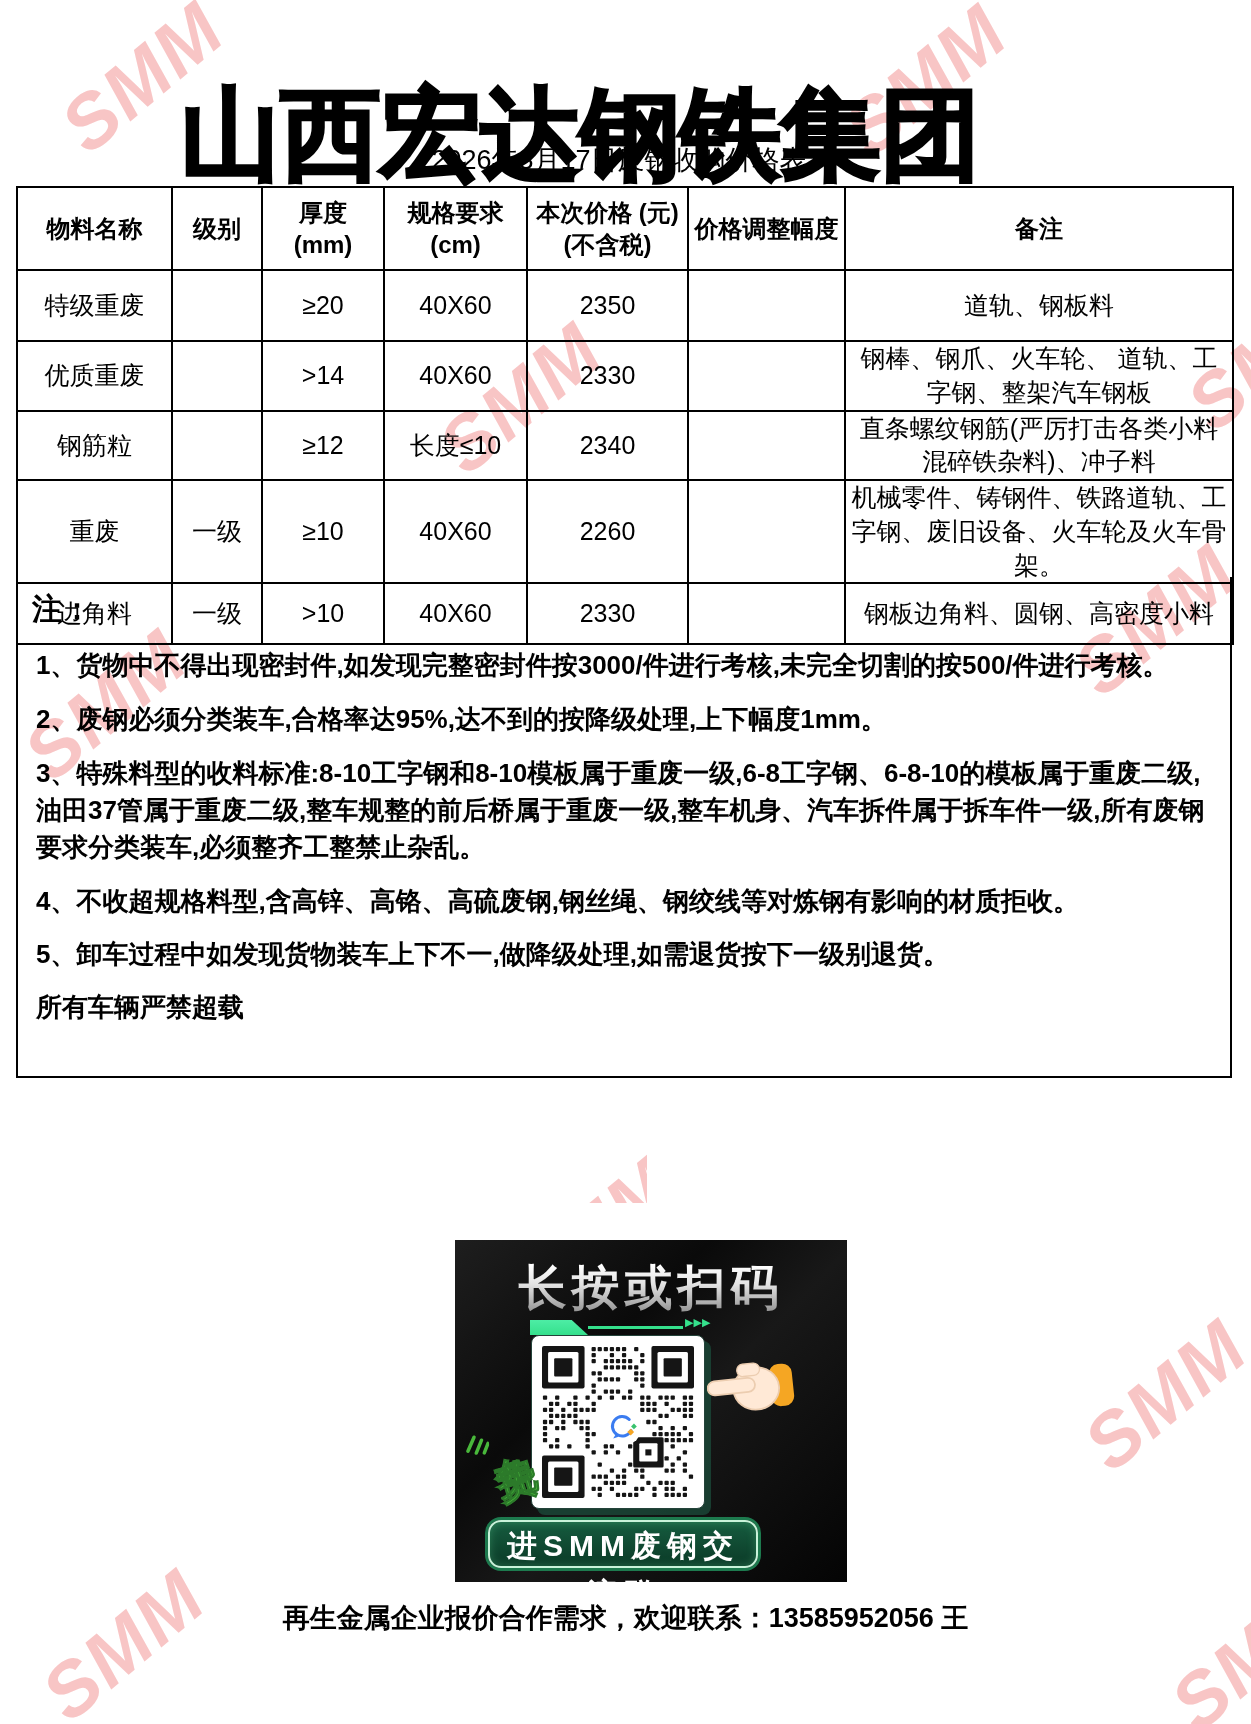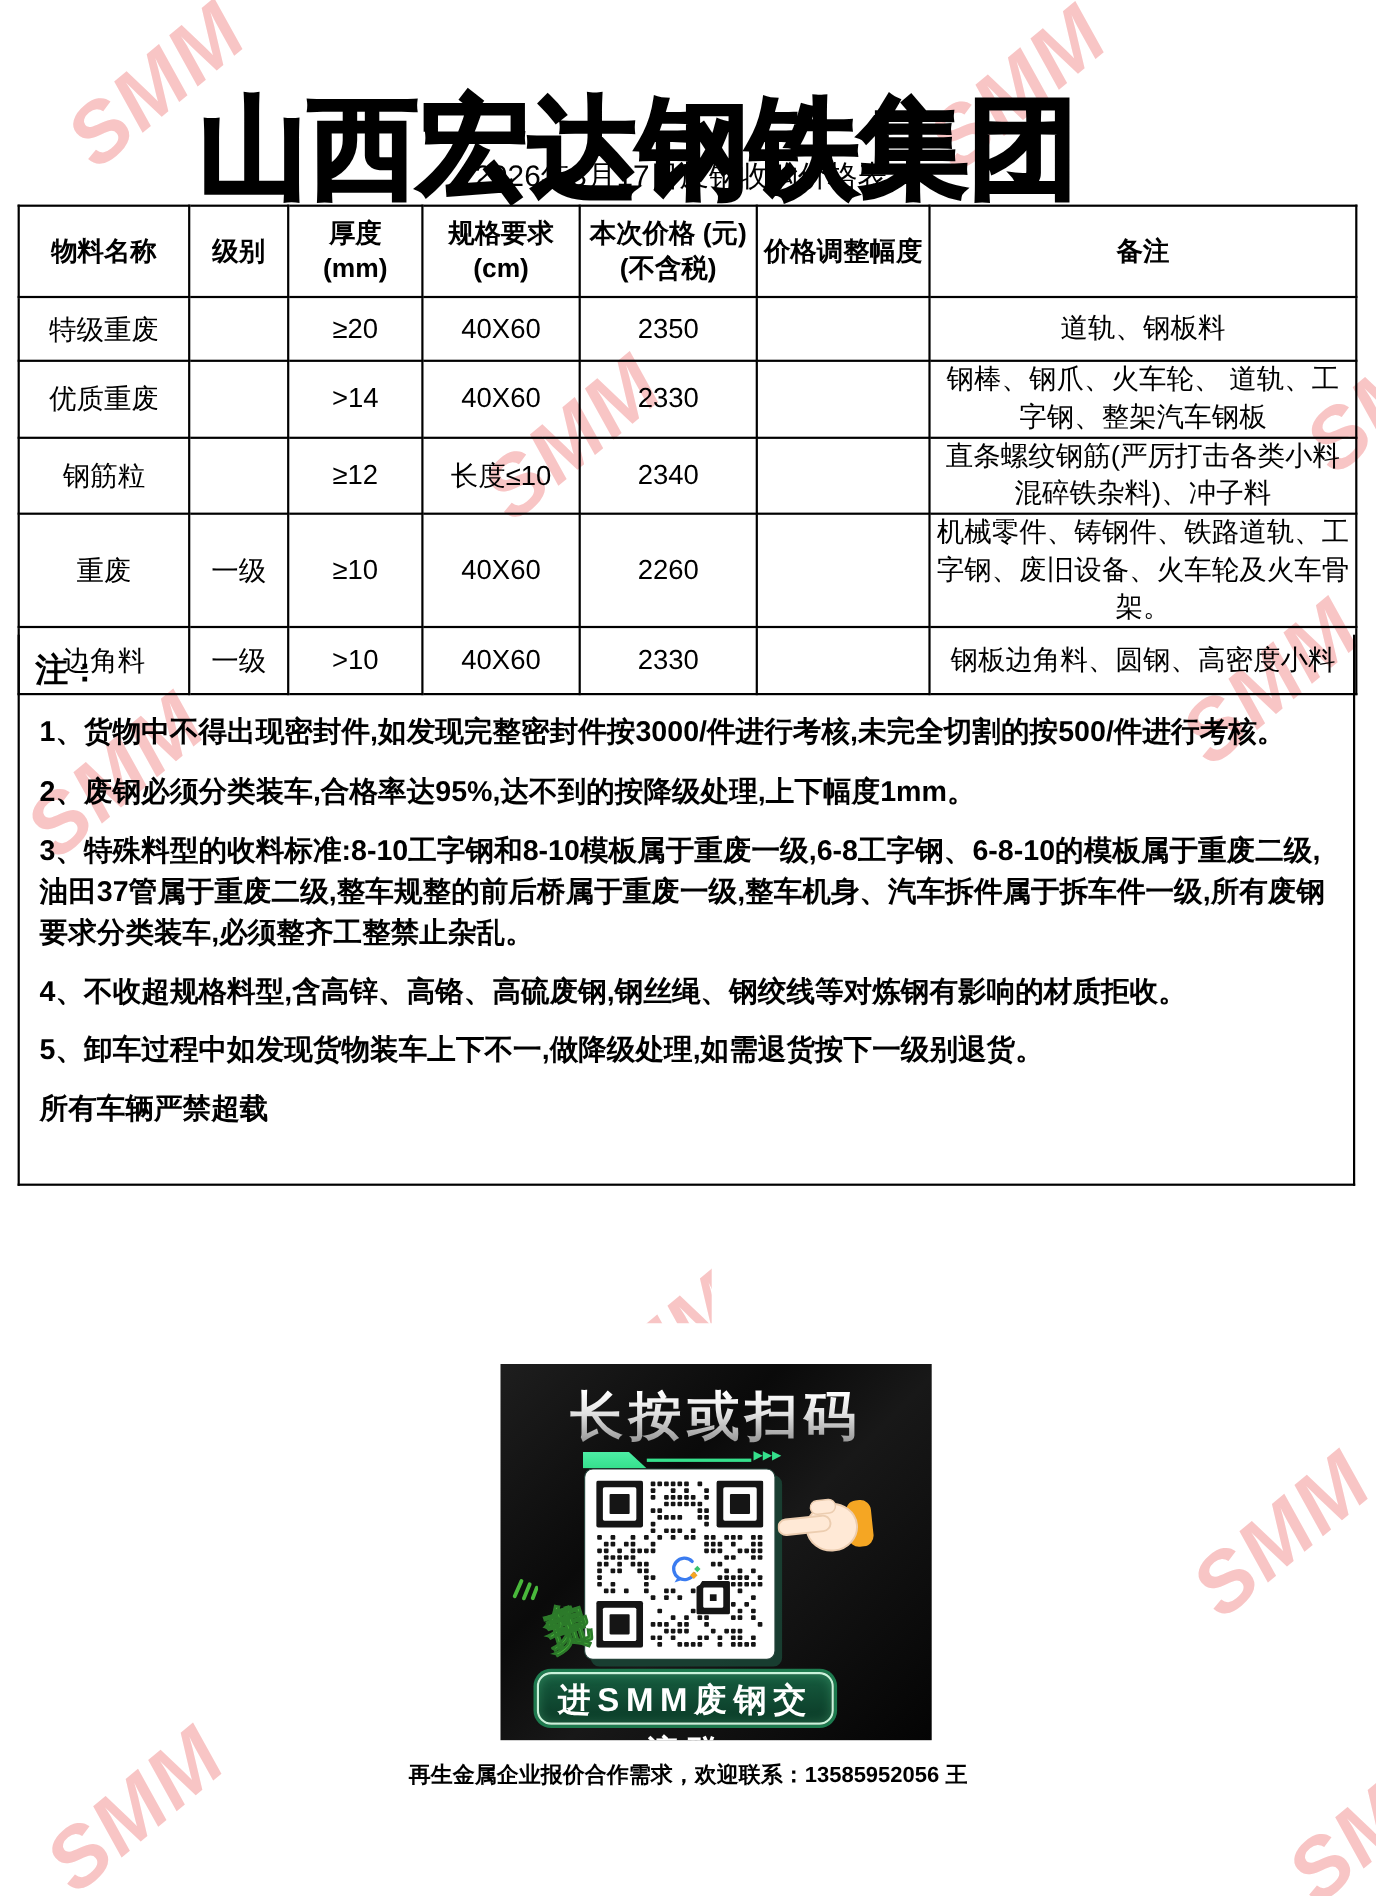--- a/index.html
+++ b/index.html
@@ -24,21 +24,21 @@
             font-size:27px;font-weight:500;}
 
   
   table.price{position:absolute;left:16px;top:186px;z-index:1;border-collapse:collapse;
               table-layout:fixed;width:1216px;background:transparent;}
   table.price th,table.price td{border:2px solid #000;text-align:center;vertical-align:middle;
               padding:0 4px;overflow:hidden;}
   table.price th{font-size:24px;font-weight:700;line-height:1.3;}
   table.price td{font-size:25px;font-weight:400;}
   table.price .l2{display:block;font-weight:700;}
-  tr.hr{height:83px} tr.r0{height:58px} tr.r1{height:68px} tr.r2{height:58px}
+  tr.hr{height:83px} tr.r0{height:71px} tr.r1{height:68px} tr.r2{height:58px}
   tr.r3{height:84px} tr.r4{height:61px}
   td.remark{font-size:24px;text-align:left;padding:0 10px;line-height:1.35;}
   td.remark.center{text-align:center;}
 
   
   .notes-box{position:absolute;left:16px;top:577px;width:1216px;height:501px;z-index:1;
              border:2px solid #000;border-top:none;box-sizing:border-box;padding:6px 14px 0 12px;}
   .notes-title{font-size:30px;font-weight:800;margin:6px 0 2px 2px;}
   p.note{font-size:26px;font-weight:700;line-height:1.42;margin:17px 0;padding-left:6px;}
   .note-footer{font-size:26px;font-weight:700;margin:16px 0 0 6px;}
@@ -75,21 +75,21 @@
              transform:rotate(-17deg);}
   .free-arrow{position:absolute;left:48px;top:112px;transform:rotate(10deg);}
   .qr-button{position:absolute;left:33px;top:280px;width:270px;height:48px;border-radius:13px;
              background:linear-gradient(180deg,#165c3f,#0b3a27);
              border:2px solid #c9f3da;box-shadow:0 0 0 3px #1d7a4e, inset 0 0 10px rgba(120,255,180,.25);
              color:#fff;font-size:30px;font-weight:800;letter-spacing:6px;text-align:center;
              line-height:48px;box-sizing:border-box;}
 
   
   .contact{position:absolute;left:0;top:1600px;width:1251px;text-align:center;z-index:1;
-           font-size:20px;font-weight:600;}
+           font-size:27px;font-weight:600;}
 </style>
 </head>
 <body>
 
 <div class="page">
 
   <div class="wm wm1">SMM</div>
   <div class="wm wm2">SMM</div>
   <div class="wm wm3">SMM</div>
   <div class="wm wm4">SMM</div>

